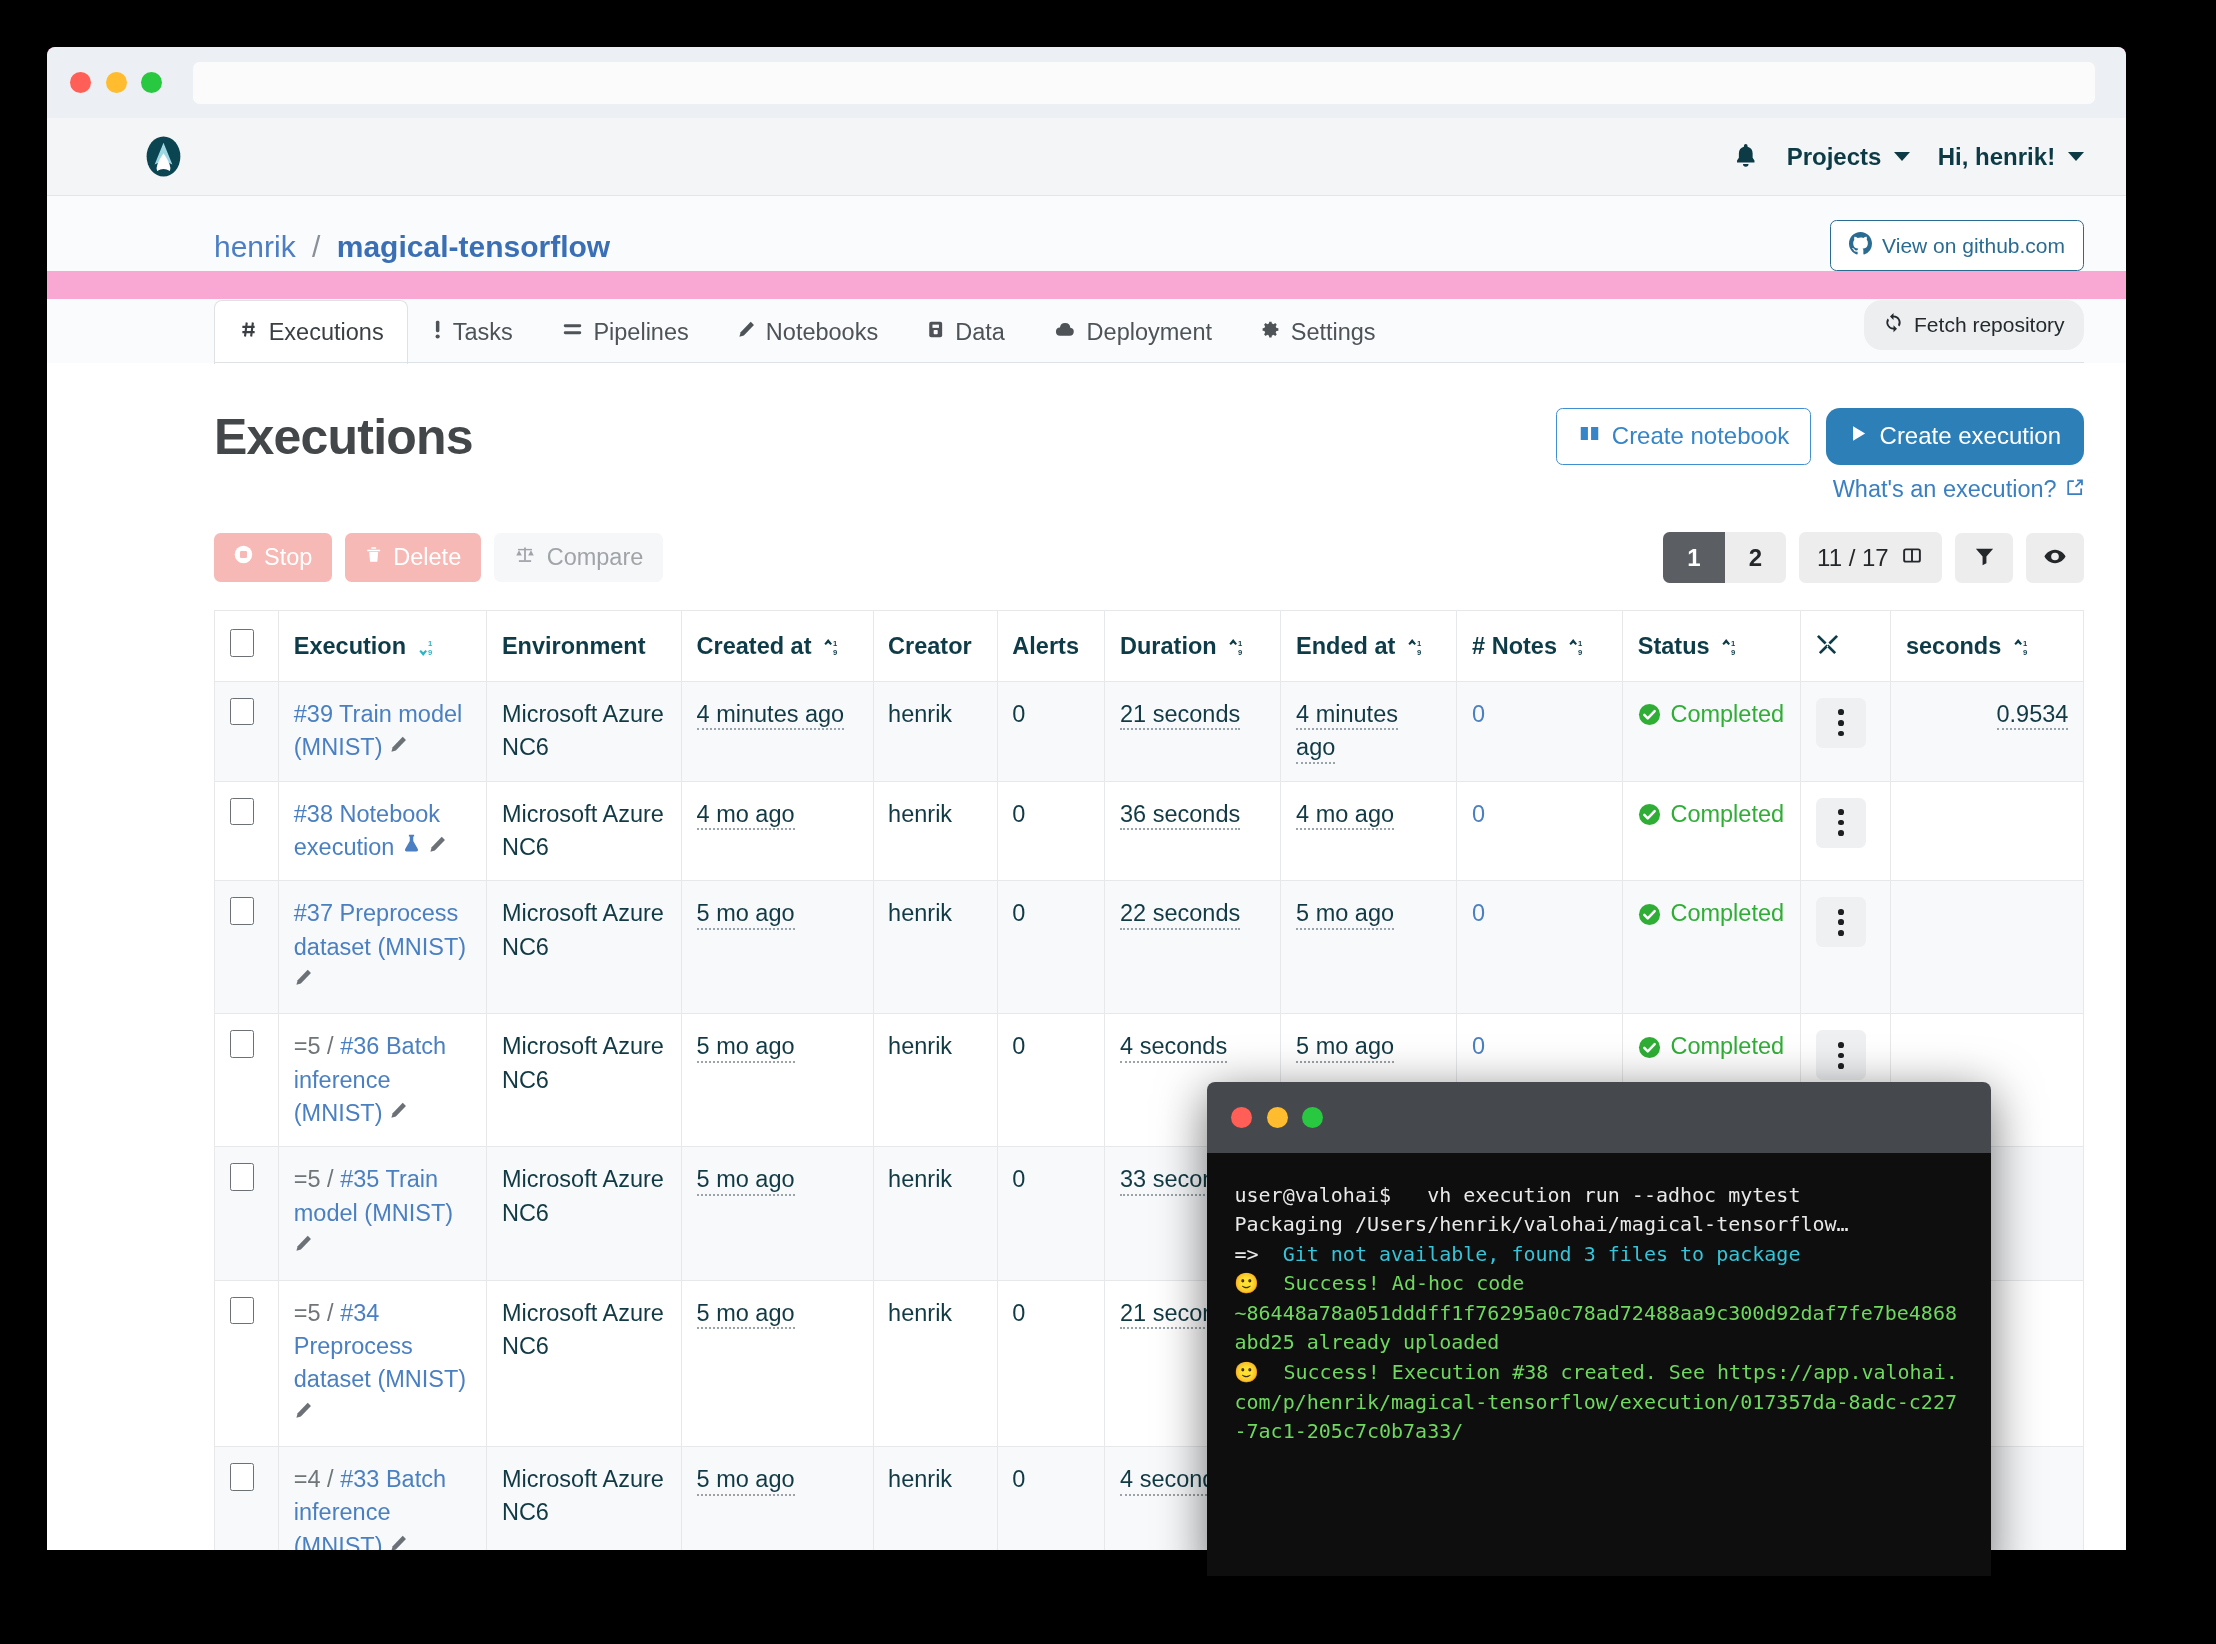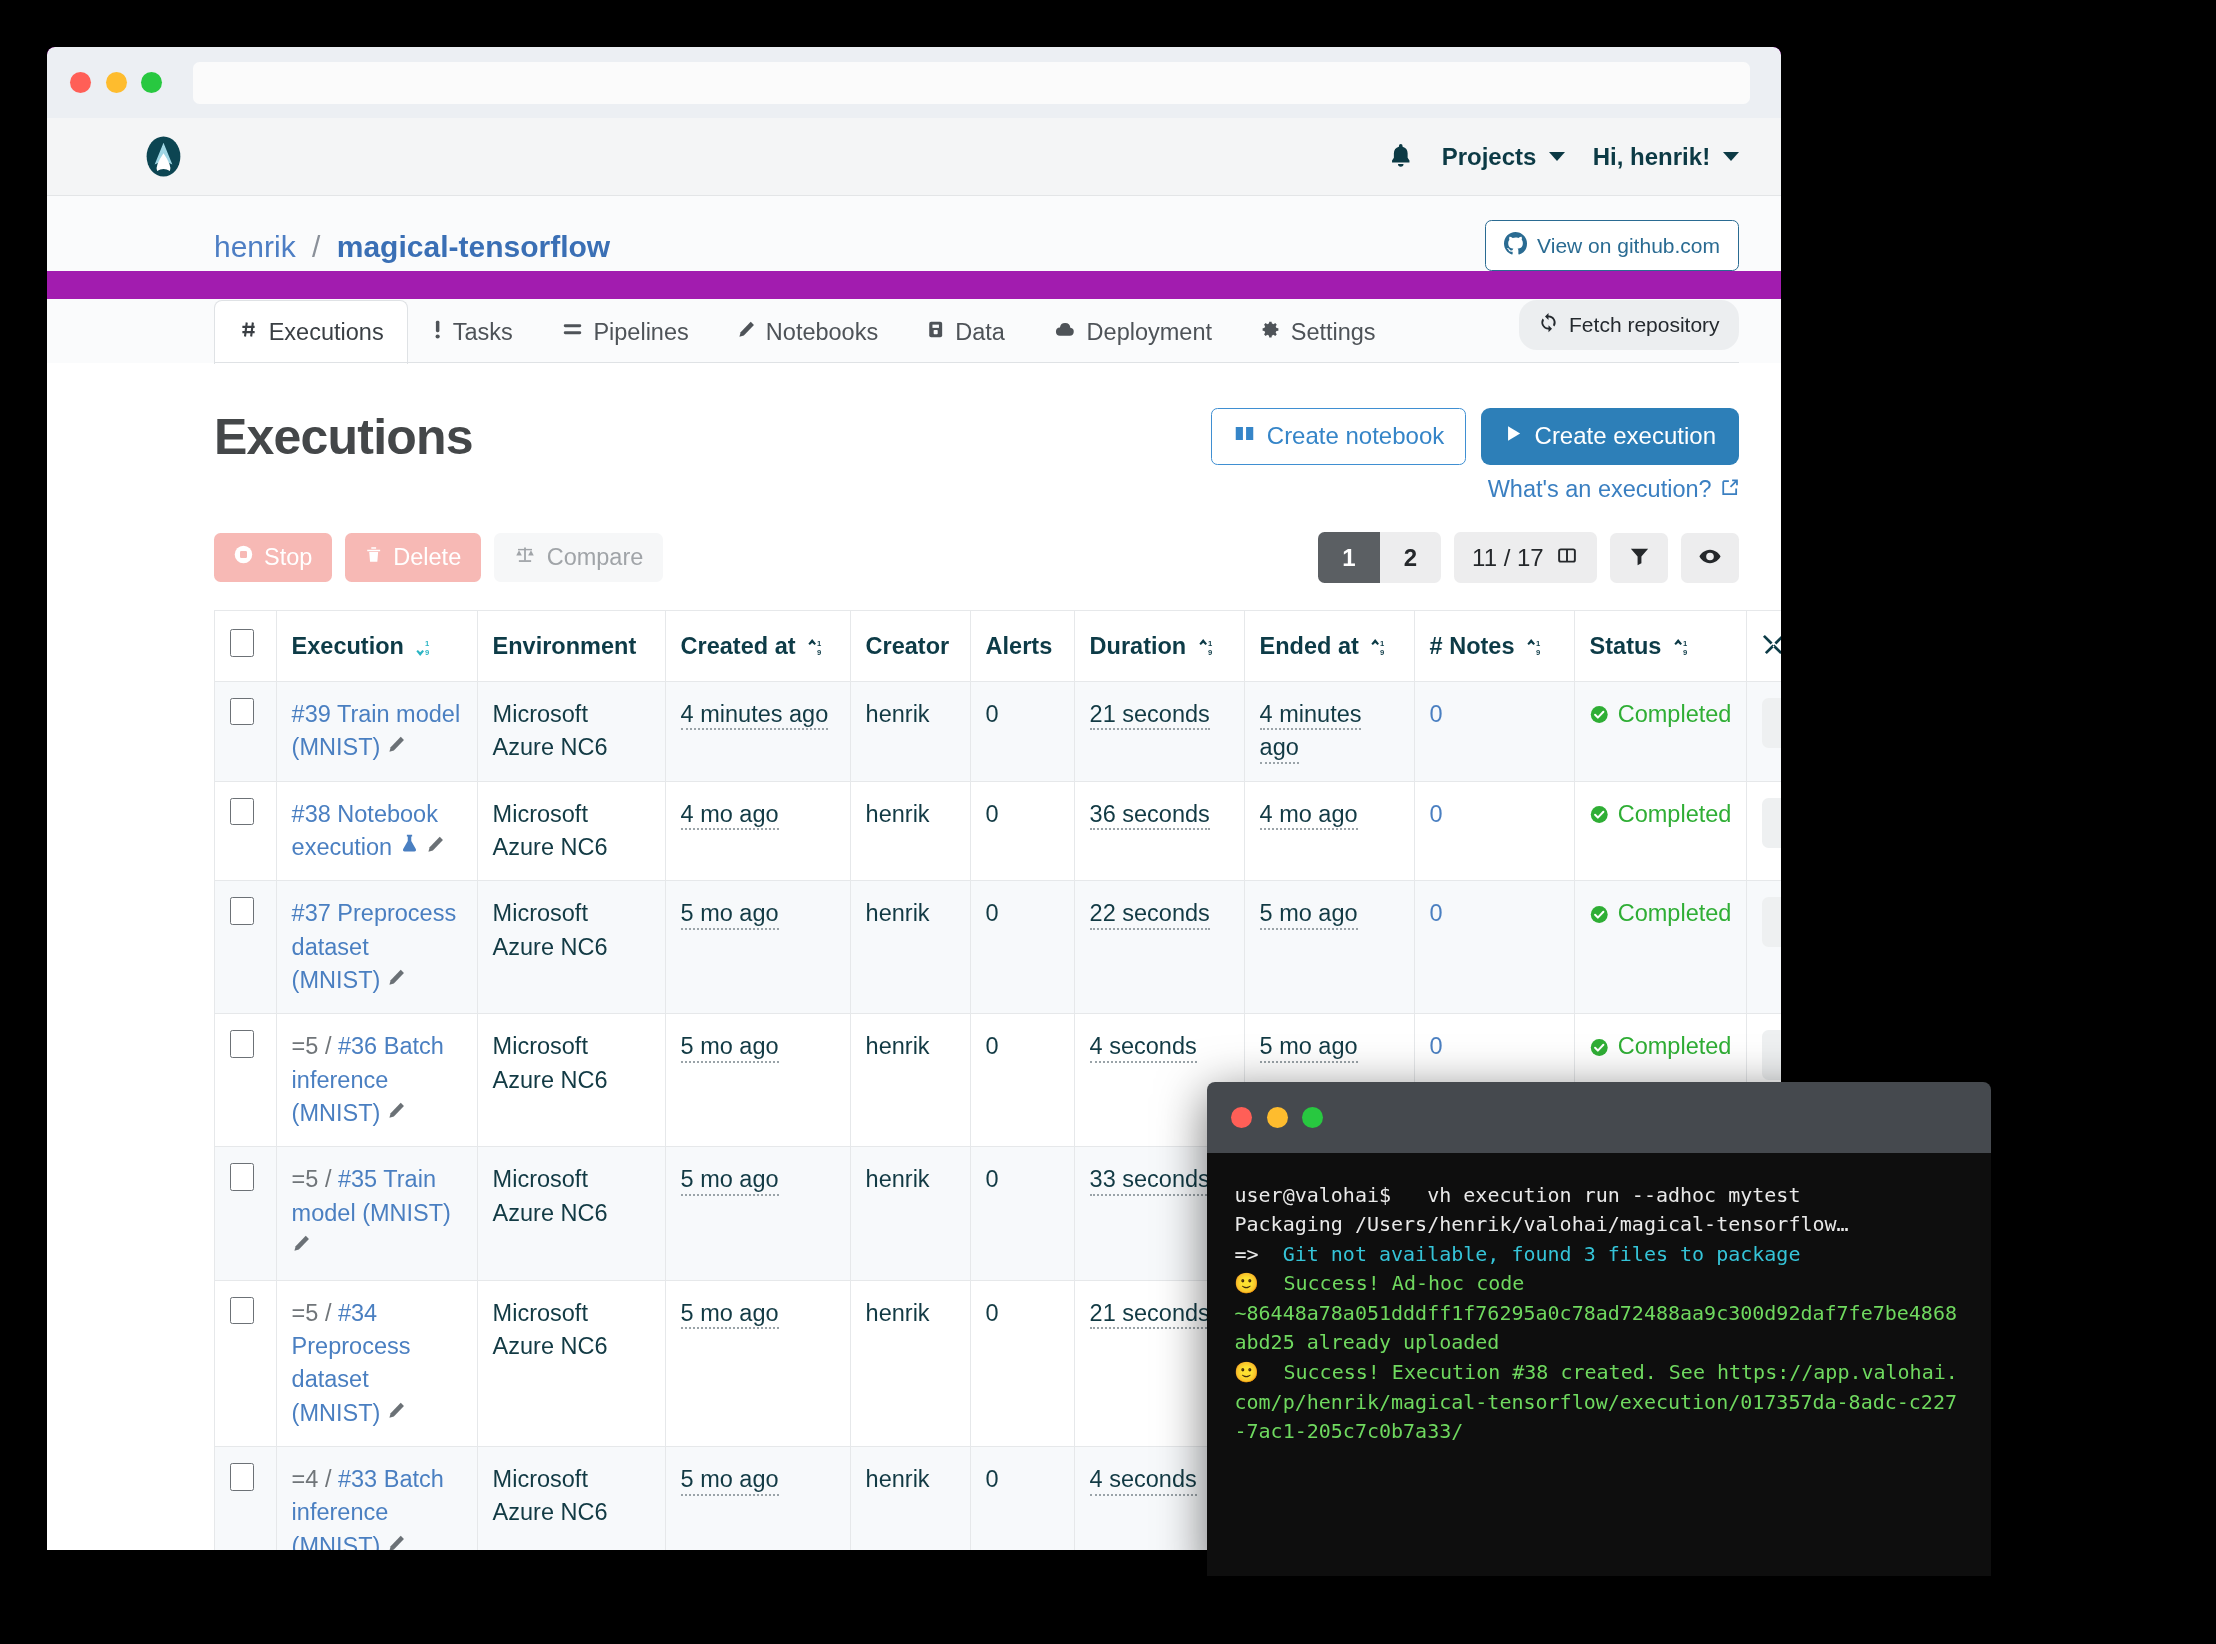--- a/index.html
+++ b/index.html
@@ -7,22 +7,22 @@
     width: 2216px; height: 1644px;
     background: #000;
     font-family: "Liberation Sans", sans-serif;
     overflow: hidden;
   }
   #stage { position: relative; width: 2216px; height: 1644px; background: #000; }
 
   
   .browser {
     position: absolute; left: 47px; top: 47px;
-    width: 1734px; height: 1503px;
-    background: #a21caf;
+    width: 2079px; height: 1503px;
+    background: #f9a8d4;
     border-radius: 8px 8px 0 0;
     overflow: hidden;
     box-shadow: 0 8px 41px rgba(0,0,0,.45);
   }
   .chrome {
     height: 71px; background: #eceff3;
     display: flex; align-items: center; padding: 0 23px;
     border-radius: 8px 8px 0 0;
   }
   .dots { display: flex; gap: 14.6px; margin-right: 31px; }
@@ -102,21 +102,21 @@
   .subtitle { font-size: 23px; color: #0c3a45; margin-top: 21px; }
   .title-actions { margin-left: auto; text-align: right; }
   .title-btns { display: flex; gap: 14.6px; }
   .btn-notebook {
     border: 1.6px solid #3f8fd2; color: #3585c8; background: #fff;
     border-radius: 6.5px; padding: 13px 21px; font-size: 24px;
     display: flex; align-items: center; gap: 11.3px; cursor: pointer; white-space: nowrap;
   }
   .btn-exec {
     background: #2d7fb8; color: #fff; border: none;
-    border-radius: 9px; padding: 14.6px 23px; font-size: 24px;
+    border-radius: 14px; padding: 14.6px 23px; font-size: 24px;
     display: flex; align-items: center; gap: 11.3px; cursor: pointer; white-space: nowrap;
   }
   .whats { margin-top: 11.3px; font-size: 23.5px; color: #3a7fc1; cursor: pointer;
            display: inline-flex; align-items: center; gap: 8px; }
 
   
   .toolbar { display: flex; align-items: center; margin-top: 29px; }
   .tb-left { display: flex; gap: 13px; align-items: flex-end; }
   .btn-stop, .btn-delete {
     background: #f7b9b5; color: #fff; border: none; border-radius: 6.5px;

